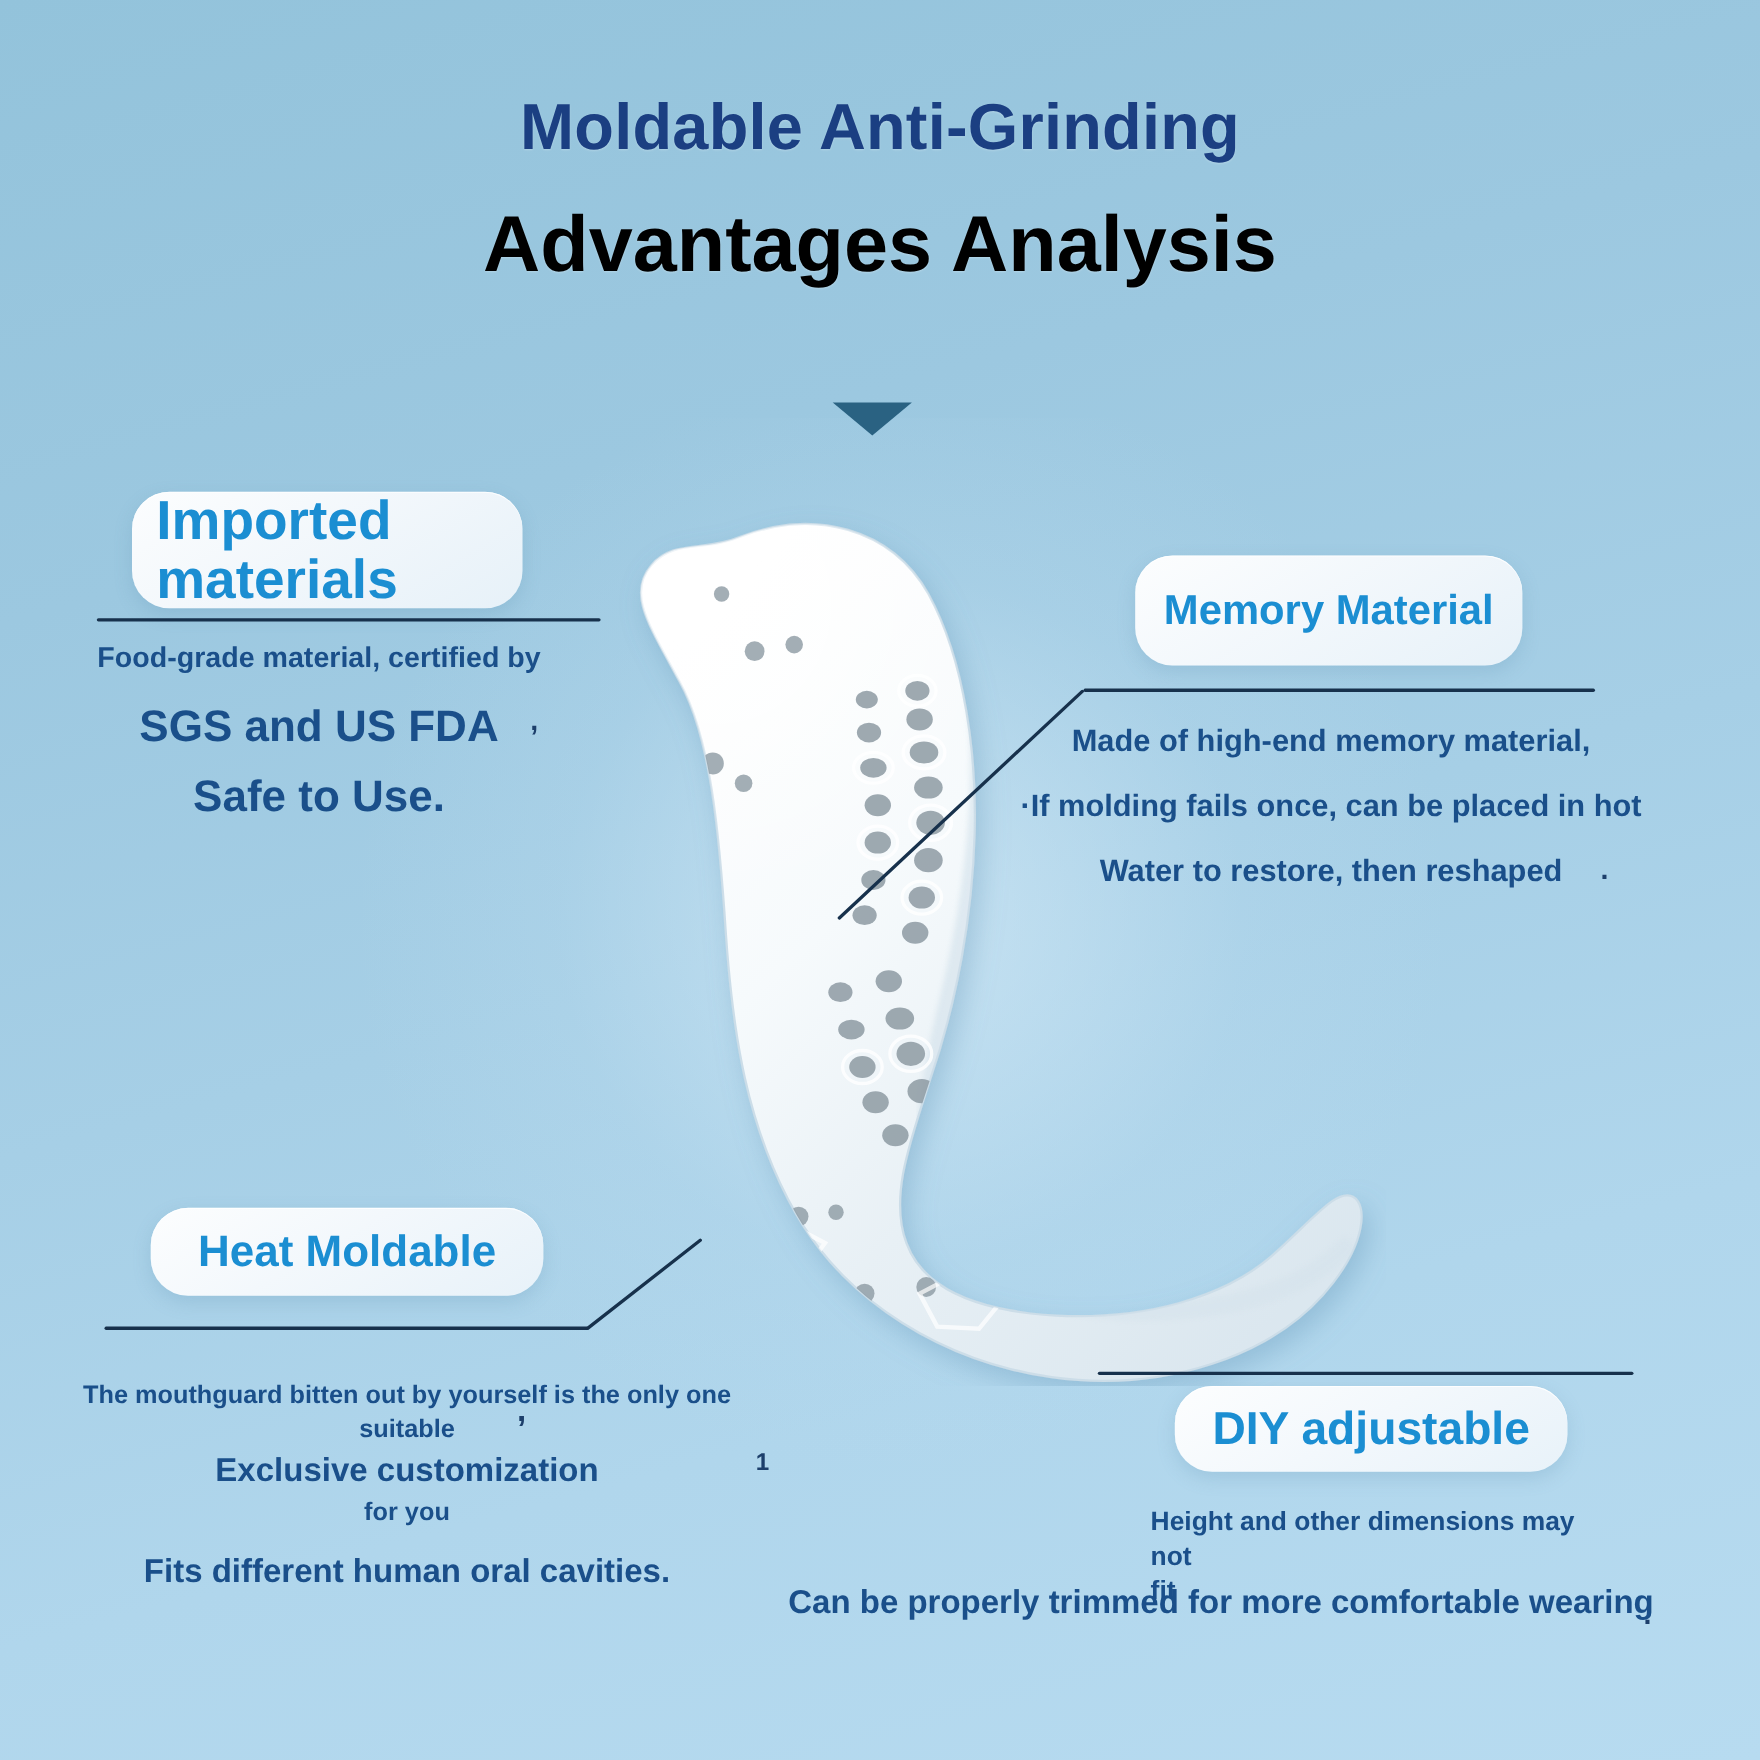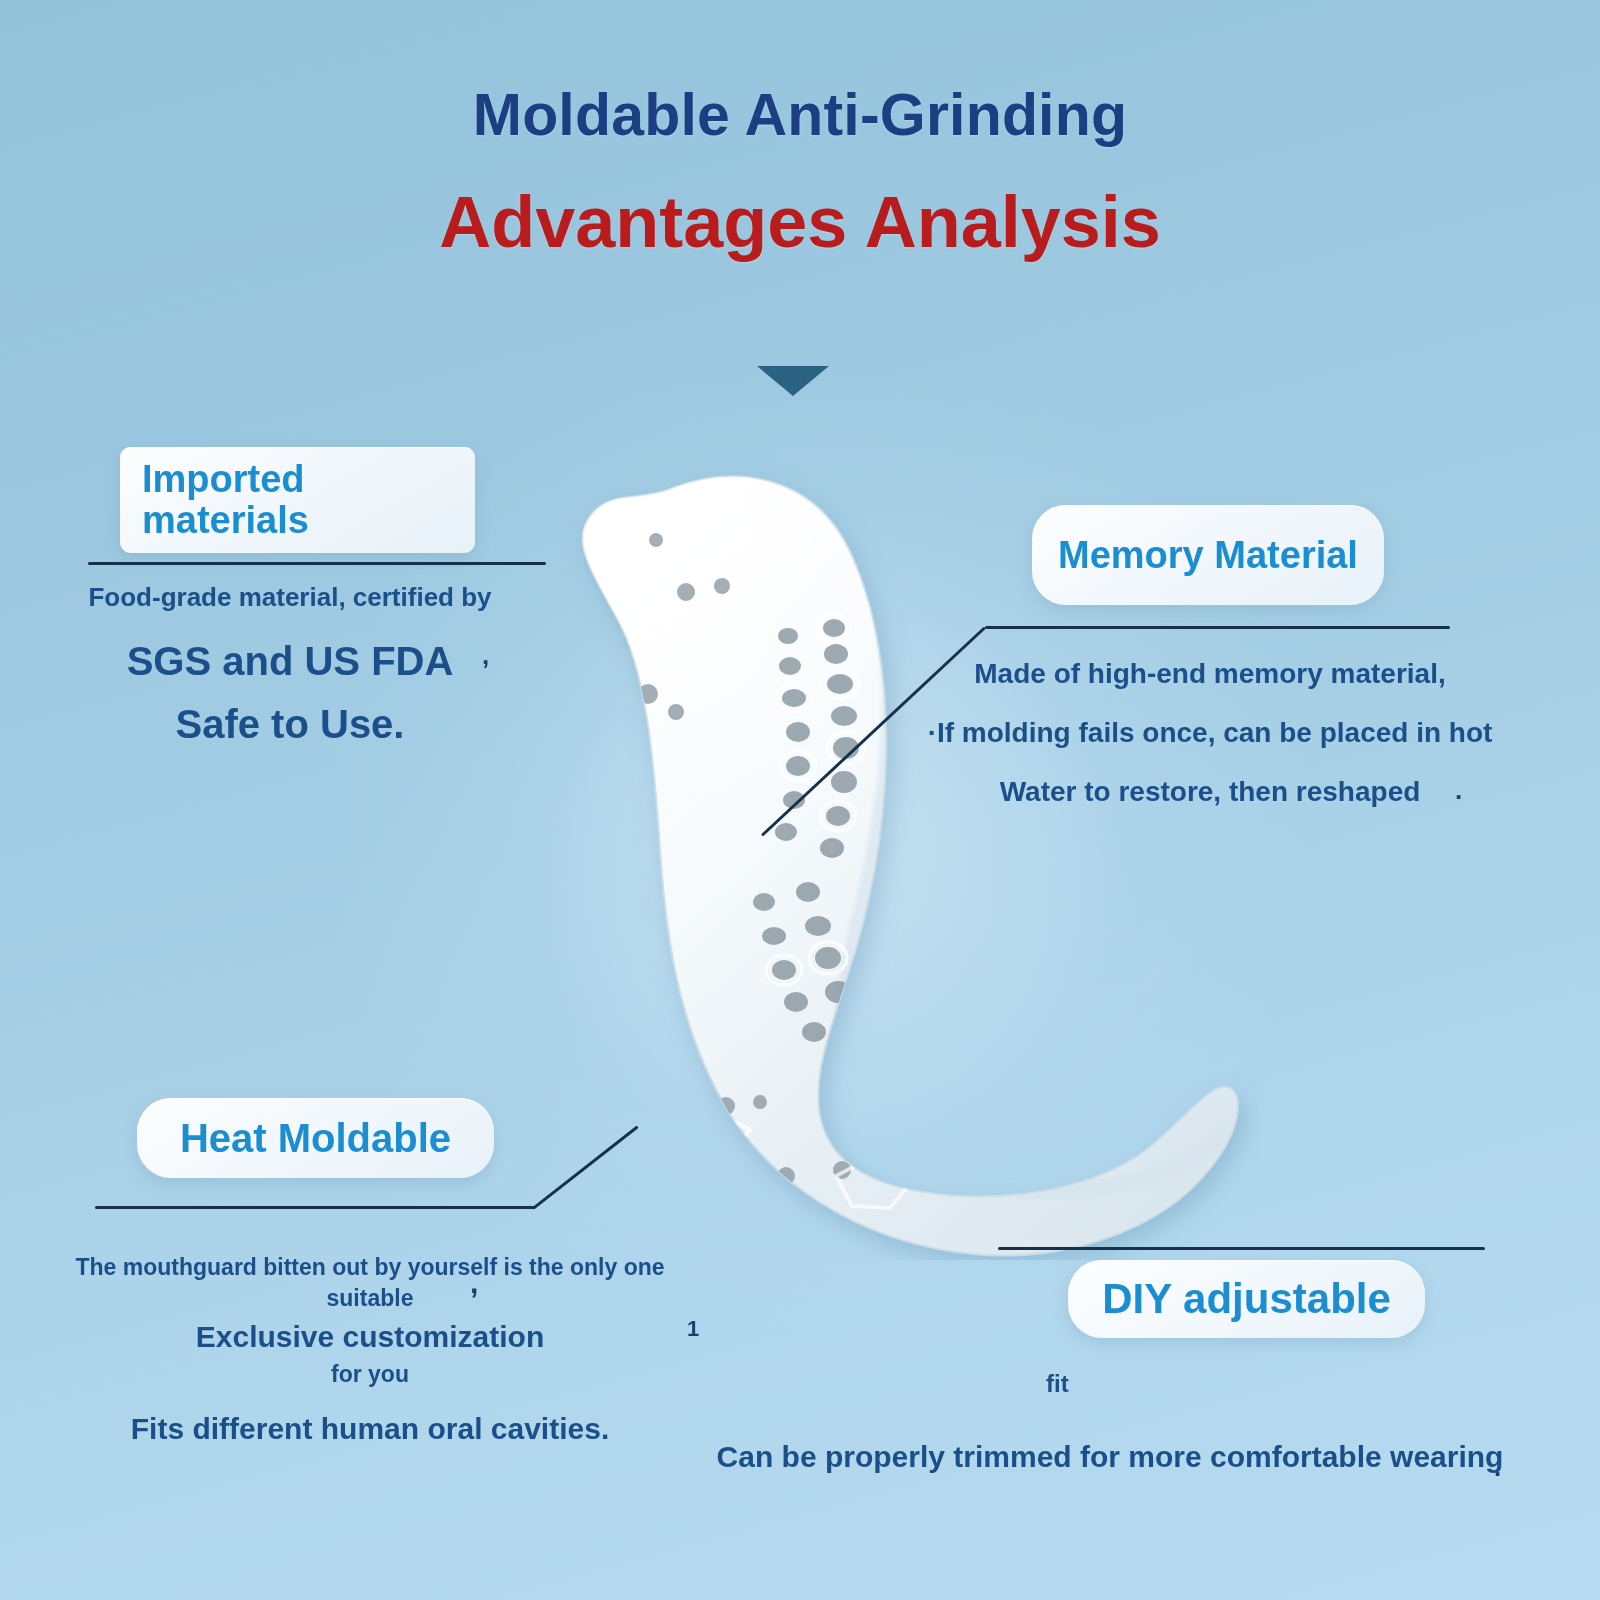--- a/index.html
+++ b/index.html
@@ -16,21 +16,21 @@
     pointer-events:none;
   }
   
   .title-wrap{ position:absolute; left:0; top:84px; width:1600px; text-align:center; }
   .title-line{
     font-size:59px; font-weight:700; color:#1b3f82; letter-spacing:.2px;
     line-height:1.07; text-shadow:0 1px 2px rgba(255,255,255,.25);
   }
   .subtitle{
     margin-top:38px;
-    font-size:72px; font-weight:700; color:#b91c1c; line-height:1.05;
+    font-size:72px; font-weight:700; color:#000000; line-height:1.05;
     text-shadow:0 1px 2px rgba(255,255,255,.25);
   }
   .arrow-down{
     position:absolute; left:757px; top:366px;
     width:0;height:0;
     border-left:36px solid transparent;
     border-right:36px solid transparent;
     border-top:30px solid #2a6282;
   }
   
@@ -222,21 +222,21 @@
 
       <g fill="none" stroke="#ffffff" stroke-width="4" opacity="0.7">
         <path d="M228,690 L268,668 L310,690 L280,730 L240,726 Z"></path>
         <path d="M396,736 L438,714 L476,736 L450,768 L412,766 Z"></path>
         <path d="M580,688 L622,672 L658,694 L630,722 L594,718 Z"></path>
       </g>
     </g>
   </svg>
 </div>
 
-<div class="pill" style="left:120px; top:447px; width:355px; height:106px; padding:0 22px; flex-direction:column; align-items:flex-start; justify-content:center; font-size:38px; line-height:1.08;border-radius:11px;">
+<div class="pill" style="left:120px; top:447px; width:355px; height:106px; padding:0 22px; flex-direction:column; align-items:flex-start; justify-content:center; font-size:50px; line-height:1.08;">
   <span>Imported</span>
   <span>materials</span>
 </div>
 <div class="hline" style="left:88px; top:562px; width:458px;"></div>
 <div class="body-txt" style="left:40px; top:578px; width:500px; text-align:center;">
   <span class="ln" style="font-size:26px; line-height:1.5;">Food-grade material, certified by</span>
   <span class="ln" style="font-size:40px; line-height:1.62; margin-top:12px;">SGS and US FDA</span>
   <span class="ln" style="font-size:40px; line-height:1.5;">Safe to Use.</span>
 </div>
 <div class="mark" style="left:482px; top:640px; font-size:26px;">,</div>
@@ -265,18 +265,19 @@
   <span class="ln" style="font-size:30px; line-height:1.5; margin-top:16px;">Fits different human oral cavities.</span>
 </div>
 <div class="mark" style="left:470px; top:1266px; font-size:30px;">,</div>
 <div class="mark" style="left:687px; top:1316px; font-size:22px;">1</div>
 
 <div class="hline" style="left:998px; top:1247px; width:487px;"></div>
 <div class="pill" style="left:1068px; top:1260px; width:357px; height:78px; padding:0 24px; justify-content:center; font-size:42px;">
   <span>DIY adjustable</span>
 </div>
 <div class="body-txt" style="left:1046px; top:1368px; width:420px; text-align:left;">
+  <span class="ln" style="font-size:24px; line-height:1.32;">Height and other dimensions may not</span>
   <span class="ln" style="font-size:24px; line-height:1.32;">fit</span>
 </div>
 <div class="body-txt" style="left:700px; top:1436px; width:820px; text-align:center;">
   <span class="ln" style="font-size:30px; line-height:1.4;">Can be properly trimmed for more comfortable wearing</span>
 </div>
 <div class="mark" style="left:1494px; top:1452px; font-size:26px;">.</div>
 
 </body></html>

